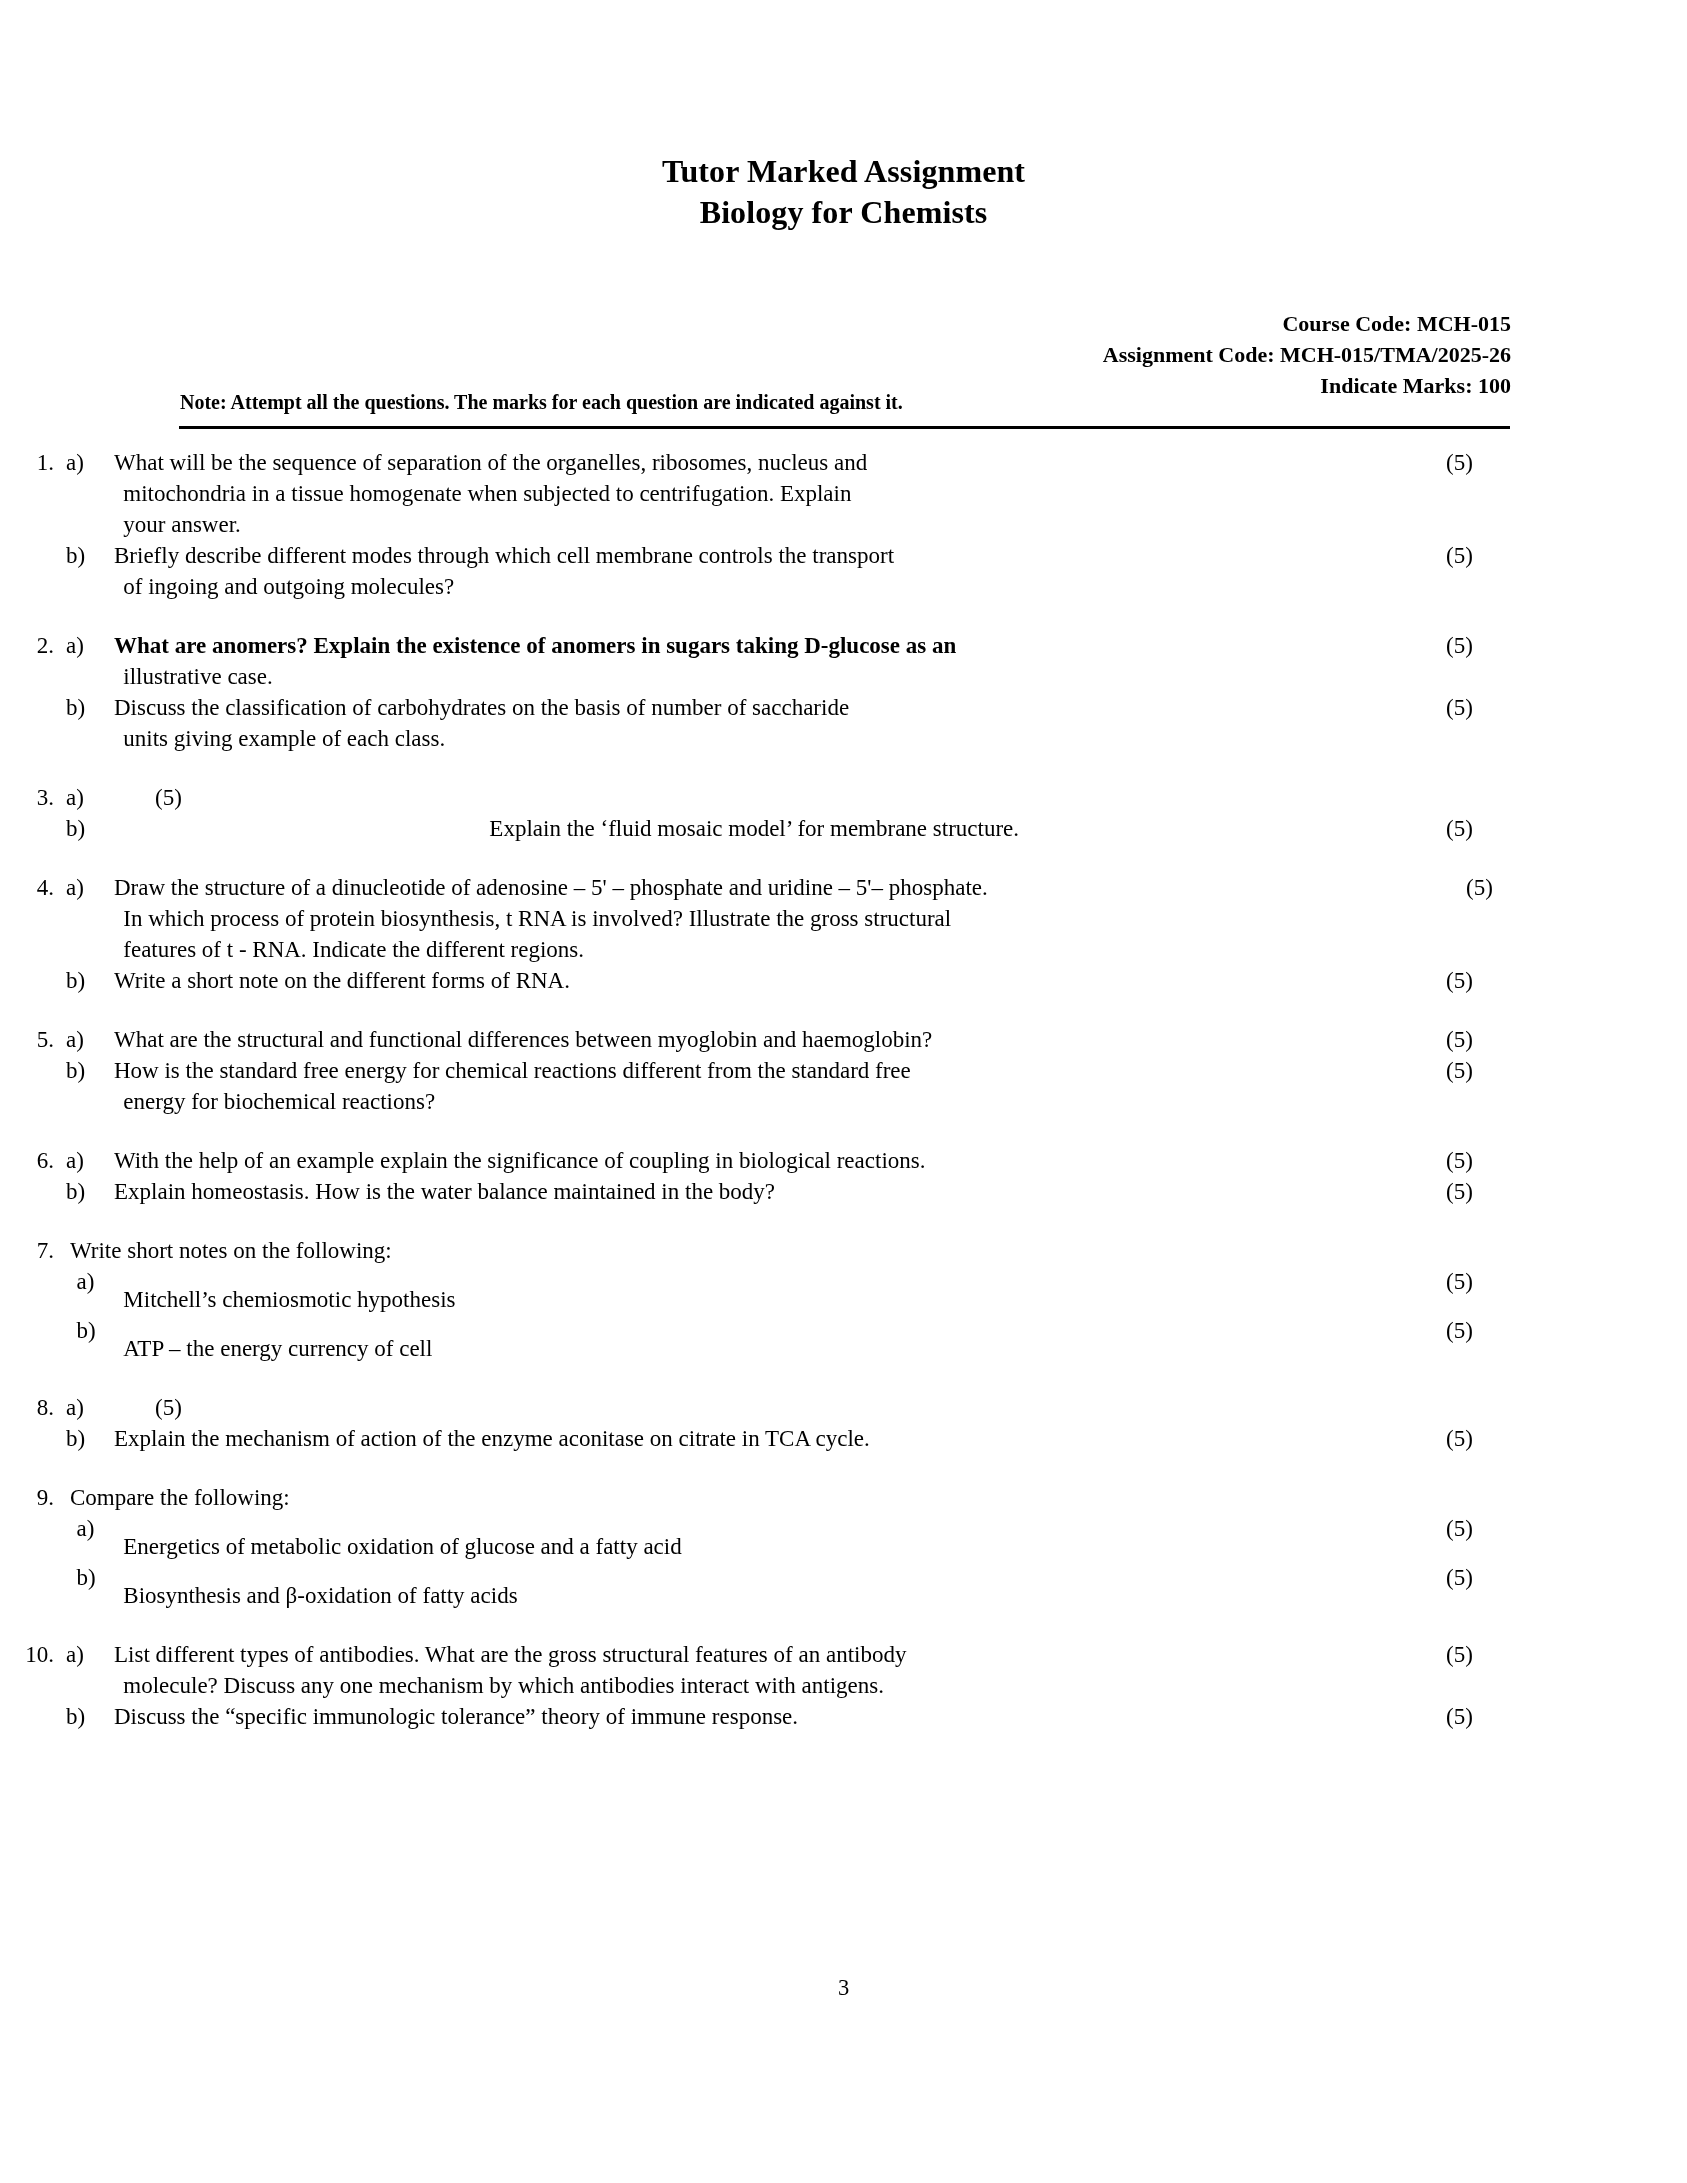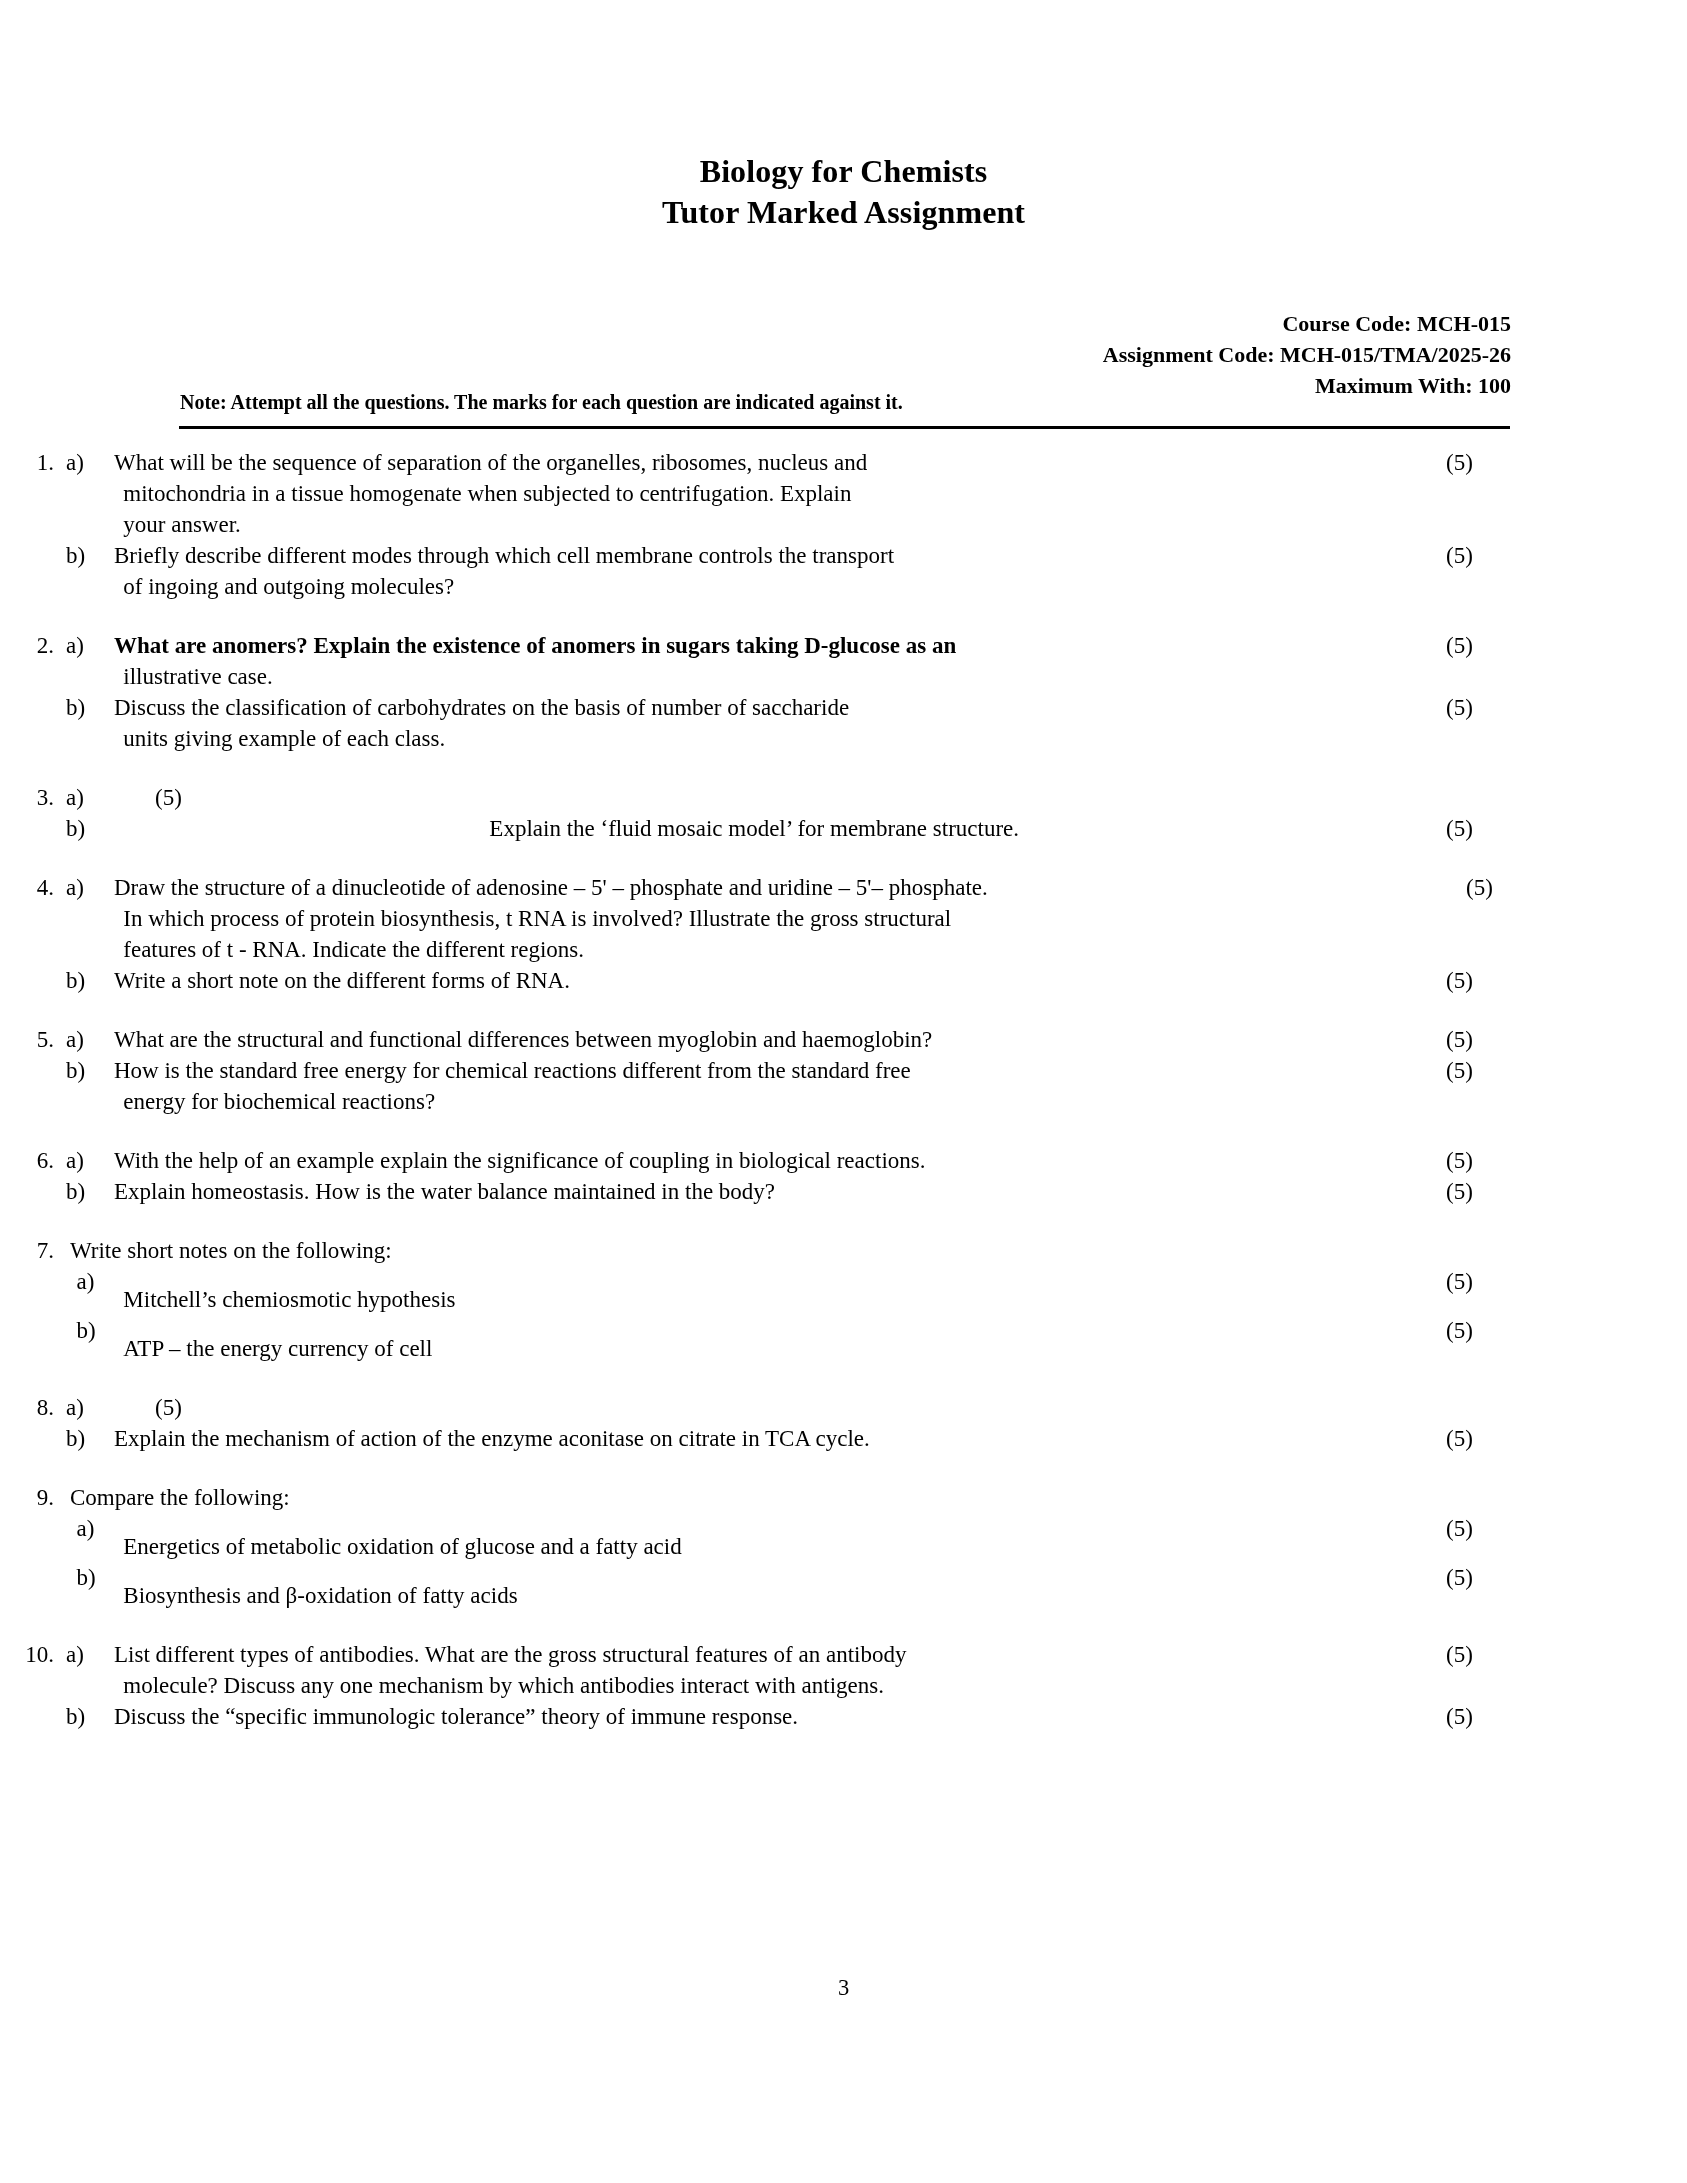--- a/index.html
+++ b/index.html
@@ -137,28 +137,28 @@
     text-align: center;
     font-size: 22.5px;
   }
 </style>
 </head>
 <body>
 
 <div class="page">
 
   <div class="title-block">
+    <div class="doc-title">Tutor Marked Assignment</div>
     <div class="doc-title">Biology for Chemists</div>
-    <div class="doc-title">Tutor Marked Assignment</div>
   </div>
 
   <div class="meta-block">
     <div>Course Code: MCH-015</div>
     <div>Assignment Code: MCH-015/TMA/2025-26</div>
-    <div>Maximum With: 100</div>
+    <div>Indicate Marks: 100</div>
   </div>
 
   <div class="note-line">Note: Attempt all the questions. The marks for each question are indicated against it.</div>
   <div class="hrule"></div>
 
   <div class="questions" id="questions-root">
       <div class="qblock">
         <div class="qrow">
           <div class="num-col">1.</div>
           <div class="let-col">a)</div>

